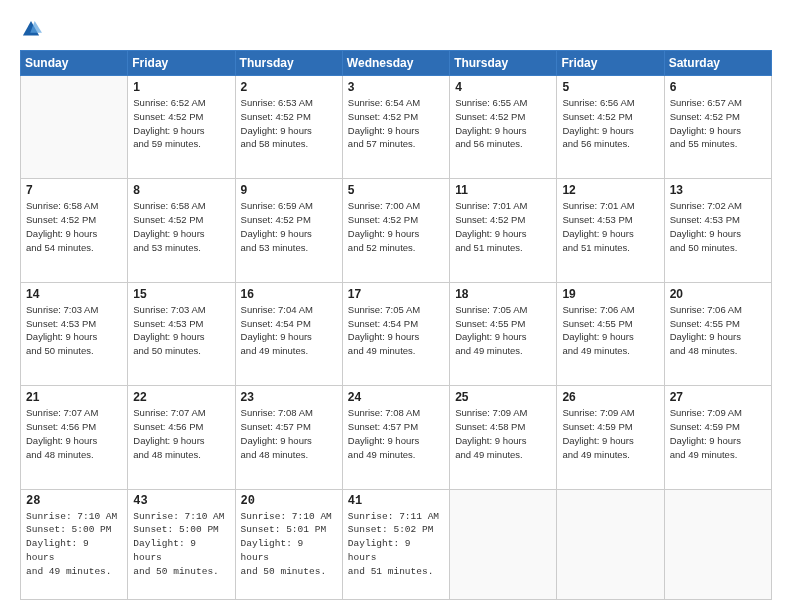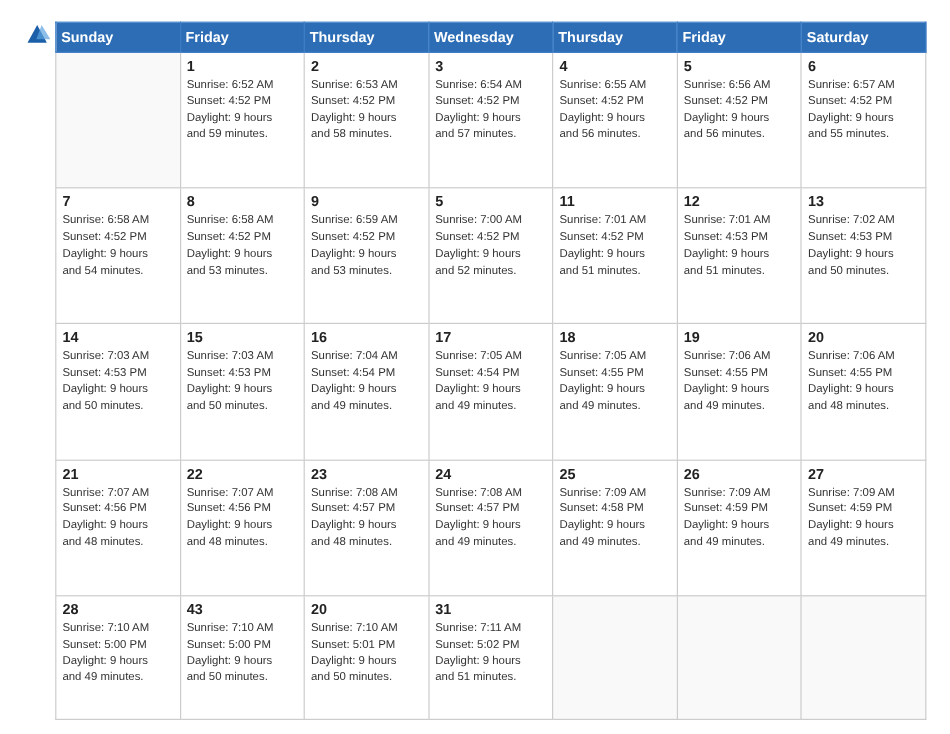--- a/index.html
+++ b/index.html
@@ -8,21 +8,21 @@
       height: 612px;
       font-family: Arial, sans-serif;
       background: #fff;
       overflow: hidden;
     }
     .page {
       width: 792px;
       height: 612px;
       padding: 18px 20px 12px 20px;
       display: flex;
-      flex-direction: row;
+      flex-direction: column;
     }
     .header {
       display: flex;
       justify-content: space-between;
       align-items: flex-start;
       margin-bottom: 10px;
     }
     .logo {
       display: flex;
       align-items: center;
@@ -84,20 +84,21 @@
       color: #222;
       margin-bottom: 2px;
     }
     .day-info {
       font-size: 9.5px;
       line-height: 1.45;
       color: #333;
     }
     .last-row td {
       height: 78px;
+      font-family: Liberation Mono, monospace;
     }
   </style>
 </head>
 <body>
 
 <div class="page">
   <div class="header">
     <div class="logo">
       <svg class="logo-icon" viewBox="0 0 30 30">
         <polygon points="15,4 26,24 4,24" fill="#1a5fa8"></polygon>
@@ -251,21 +252,21 @@
           </td>
           <td>
             <div class="day-num">43</div>
             <div class="day-info">Sunrise: 7:10 AM<br>Sunset: 5:00 PM<br>Daylight: 9 hours<br>and 50 minutes.</div>
           </td>
           <td>
             <div class="day-num">20</div>
             <div class="day-info">Sunrise: 7:10 AM<br>Sunset: 5:01 PM<br>Daylight: 9 hours<br>and 50 minutes.</div>
           </td>
           <td>
-            <div class="day-num">31</div>
+            <div class="day-num">41</div>
             <div class="day-info">Sunrise: 7:11 AM<br>Sunset: 5:02 PM<br>Daylight: 9 hours<br>and 51 minutes.</div>
           </td>
           <td class="empty"></td>
           <td class="empty"></td>
           <td class="empty"></td>
         </tr>
       </tbody>
   </table>
 </div>
 

